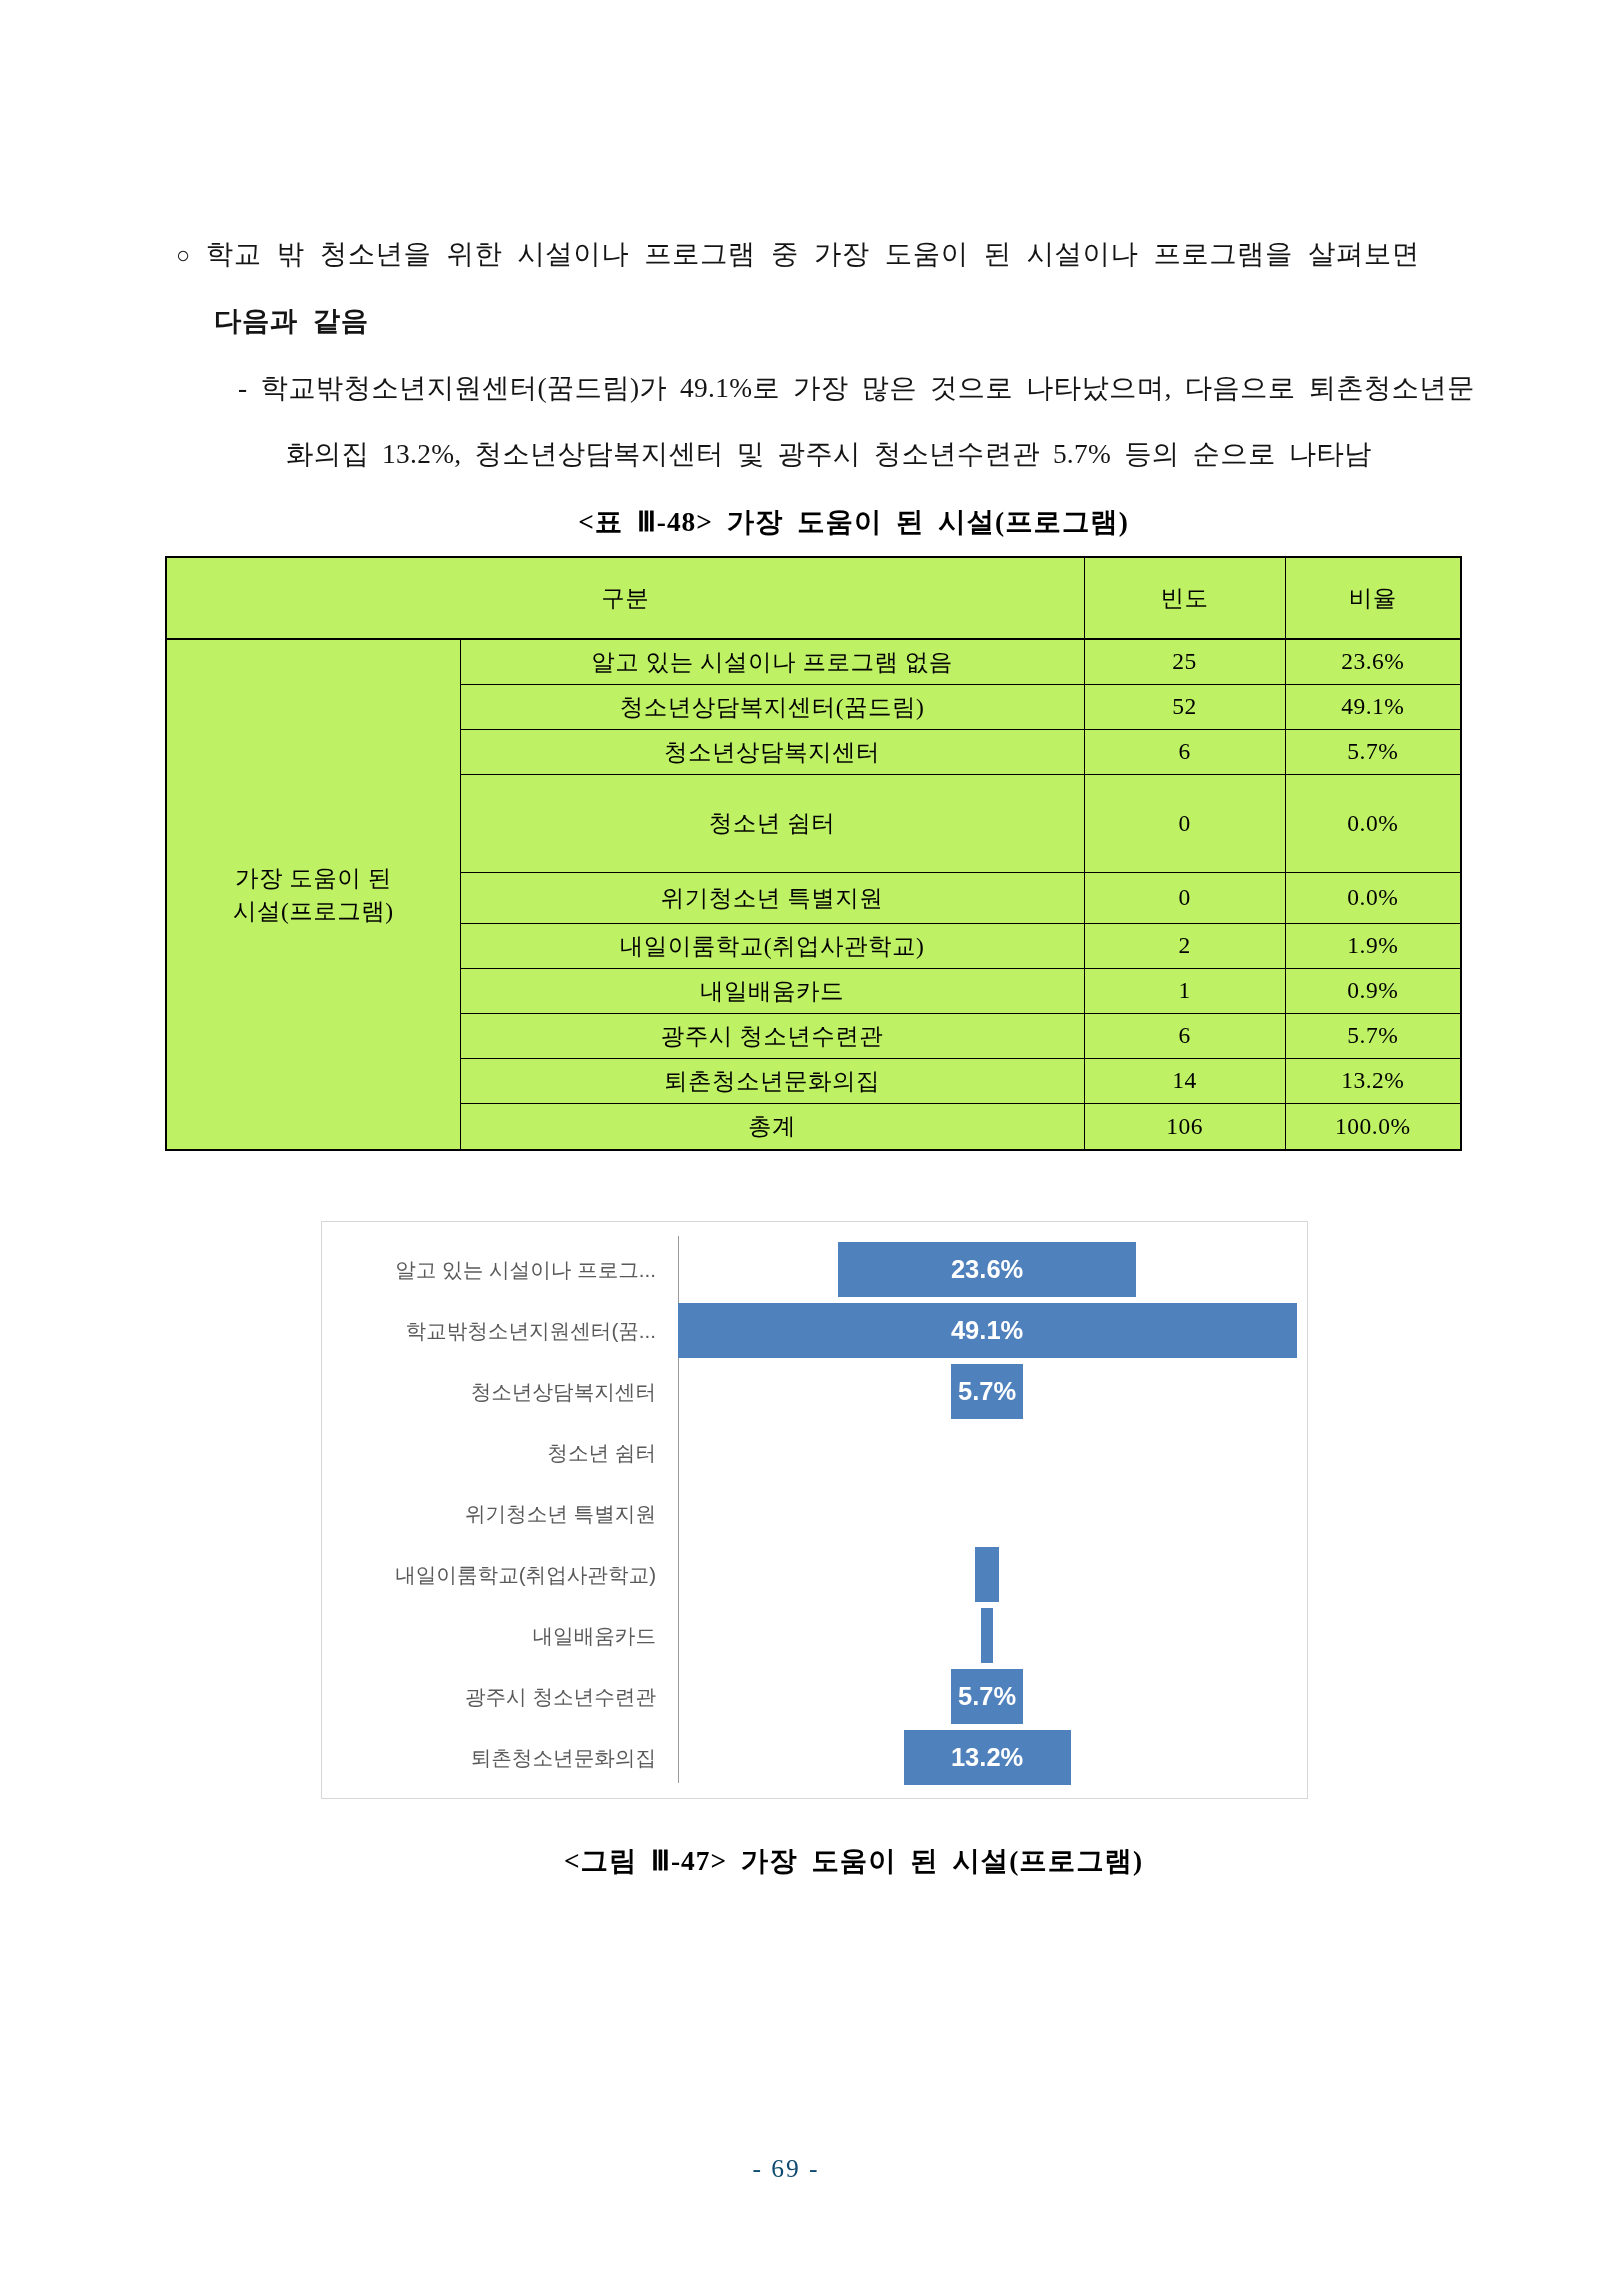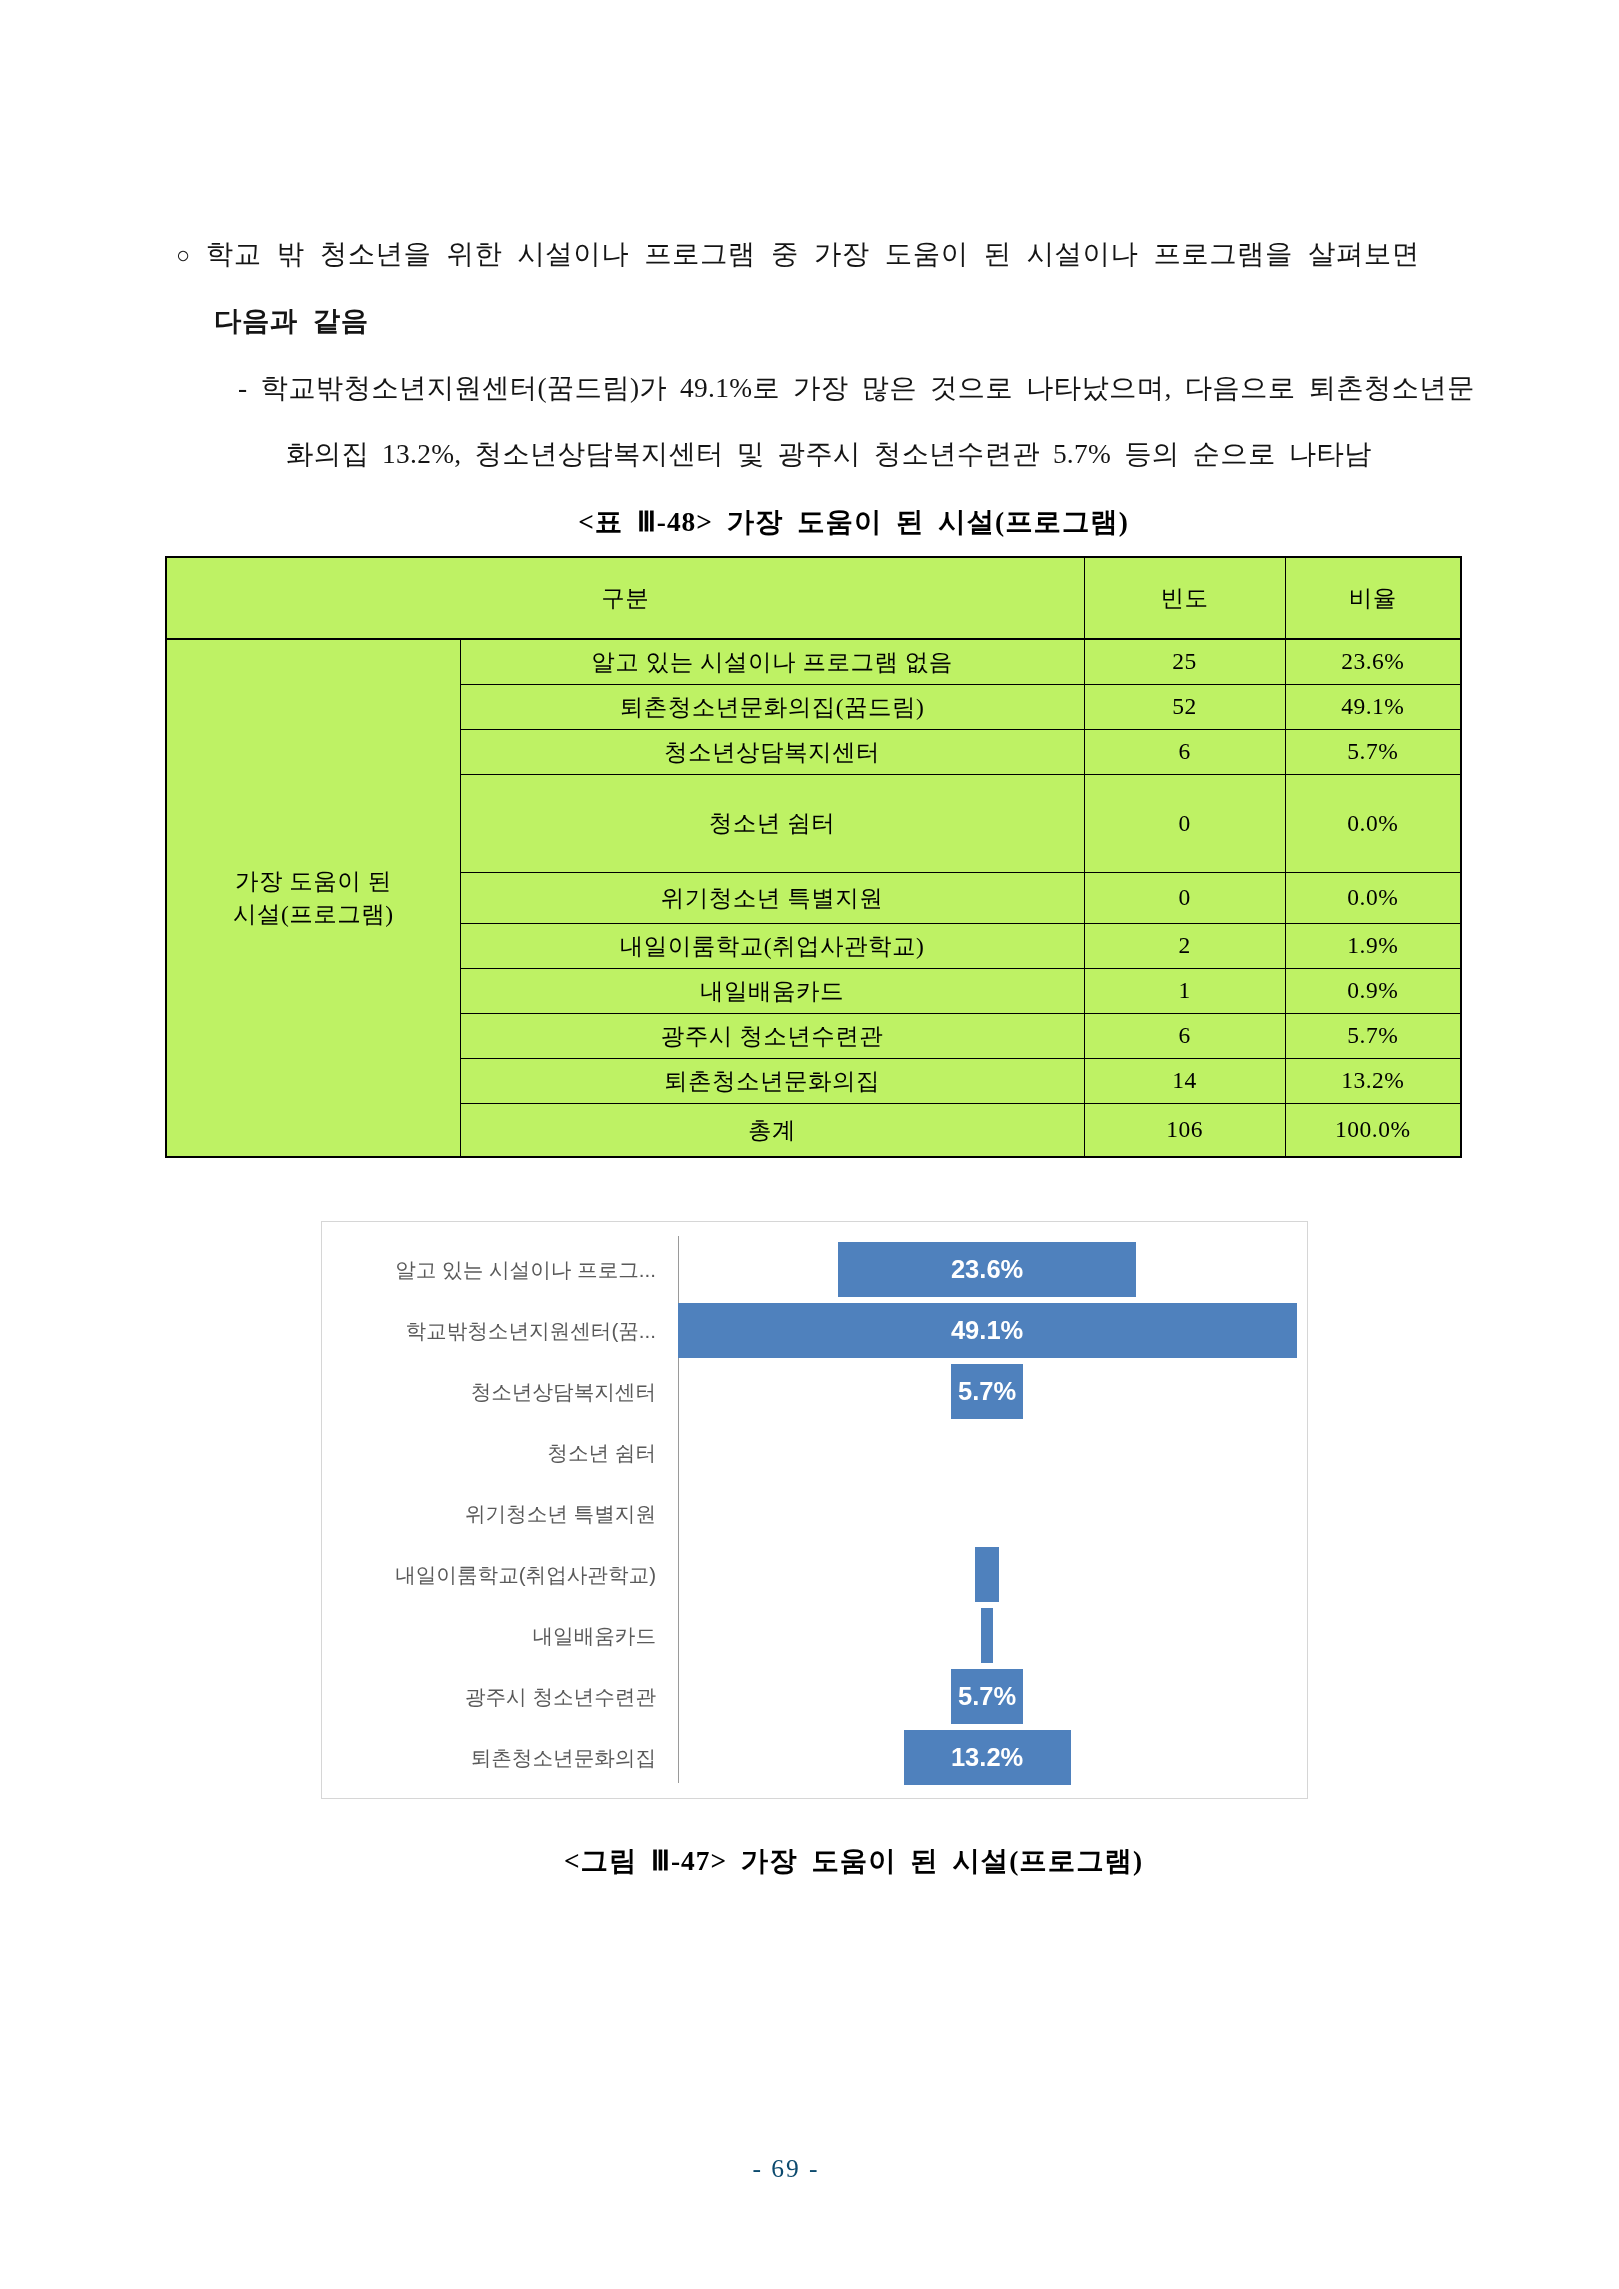--- a/index.html
+++ b/index.html
@@ -37,21 +37,21 @@
   table.dtable col.c-rat  { width:176px; }
   table.dtable th, table.dtable td {
     border:1px solid #000; text-align:center; vertical-align:middle;
     padding:0 3.9px; font-weight:normal; letter-spacing:0.5px;
   }
   table.dtable thead tr { height:82px; }
   table.dtable thead th { border-bottom:2px solid #000; }
   table.dtable tbody tr { height:45px; }
   table.dtable tbody tr:nth-of-type(4)  { height:98px; }
   table.dtable tbody tr:nth-of-type(5)  { height:51px; }
-  table.dtable tbody tr:nth-of-type(10) { height:54px; }
+  table.dtable tbody tr:nth-of-type(10) { height:47px; }
   td.cat-cell { line-height:33px; }
 
   
   .chart-box {
     left:321px; top:1221px; width:985px; height:576px;
     background:#ffffff; border:1px solid #d6d6d6;
   }
   .chart-rows { position:absolute; left:0; top:17px; width:100%; }
   .chart-row  { display:flex; align-items:center; height:61px; }
   .chart-cat-label {
@@ -113,21 +113,21 @@
       <tr>
         <td rowspan="10" class="cat-cell">
           <div>가장 도움이 된</div>
           <div>시설(프로그램)</div>
         </td>
         <td>알고 있는 시설이나 프로그램 없음</td>
         <td>25</td>
         <td>23.6%</td>
       </tr>
       <tr>
-        <td>퇴촌청소년문화의집(꿈드림)</td>
+        <td>청소년상담복지센터(꿈드림)</td>
         <td>52</td>
         <td>49.1%</td>
       </tr>
       <tr>
         <td>청소년상담복지센터</td>
         <td>6</td>
         <td>5.7%</td>
       </tr>
       <tr>
         <td>청소년 쉼터</td>

